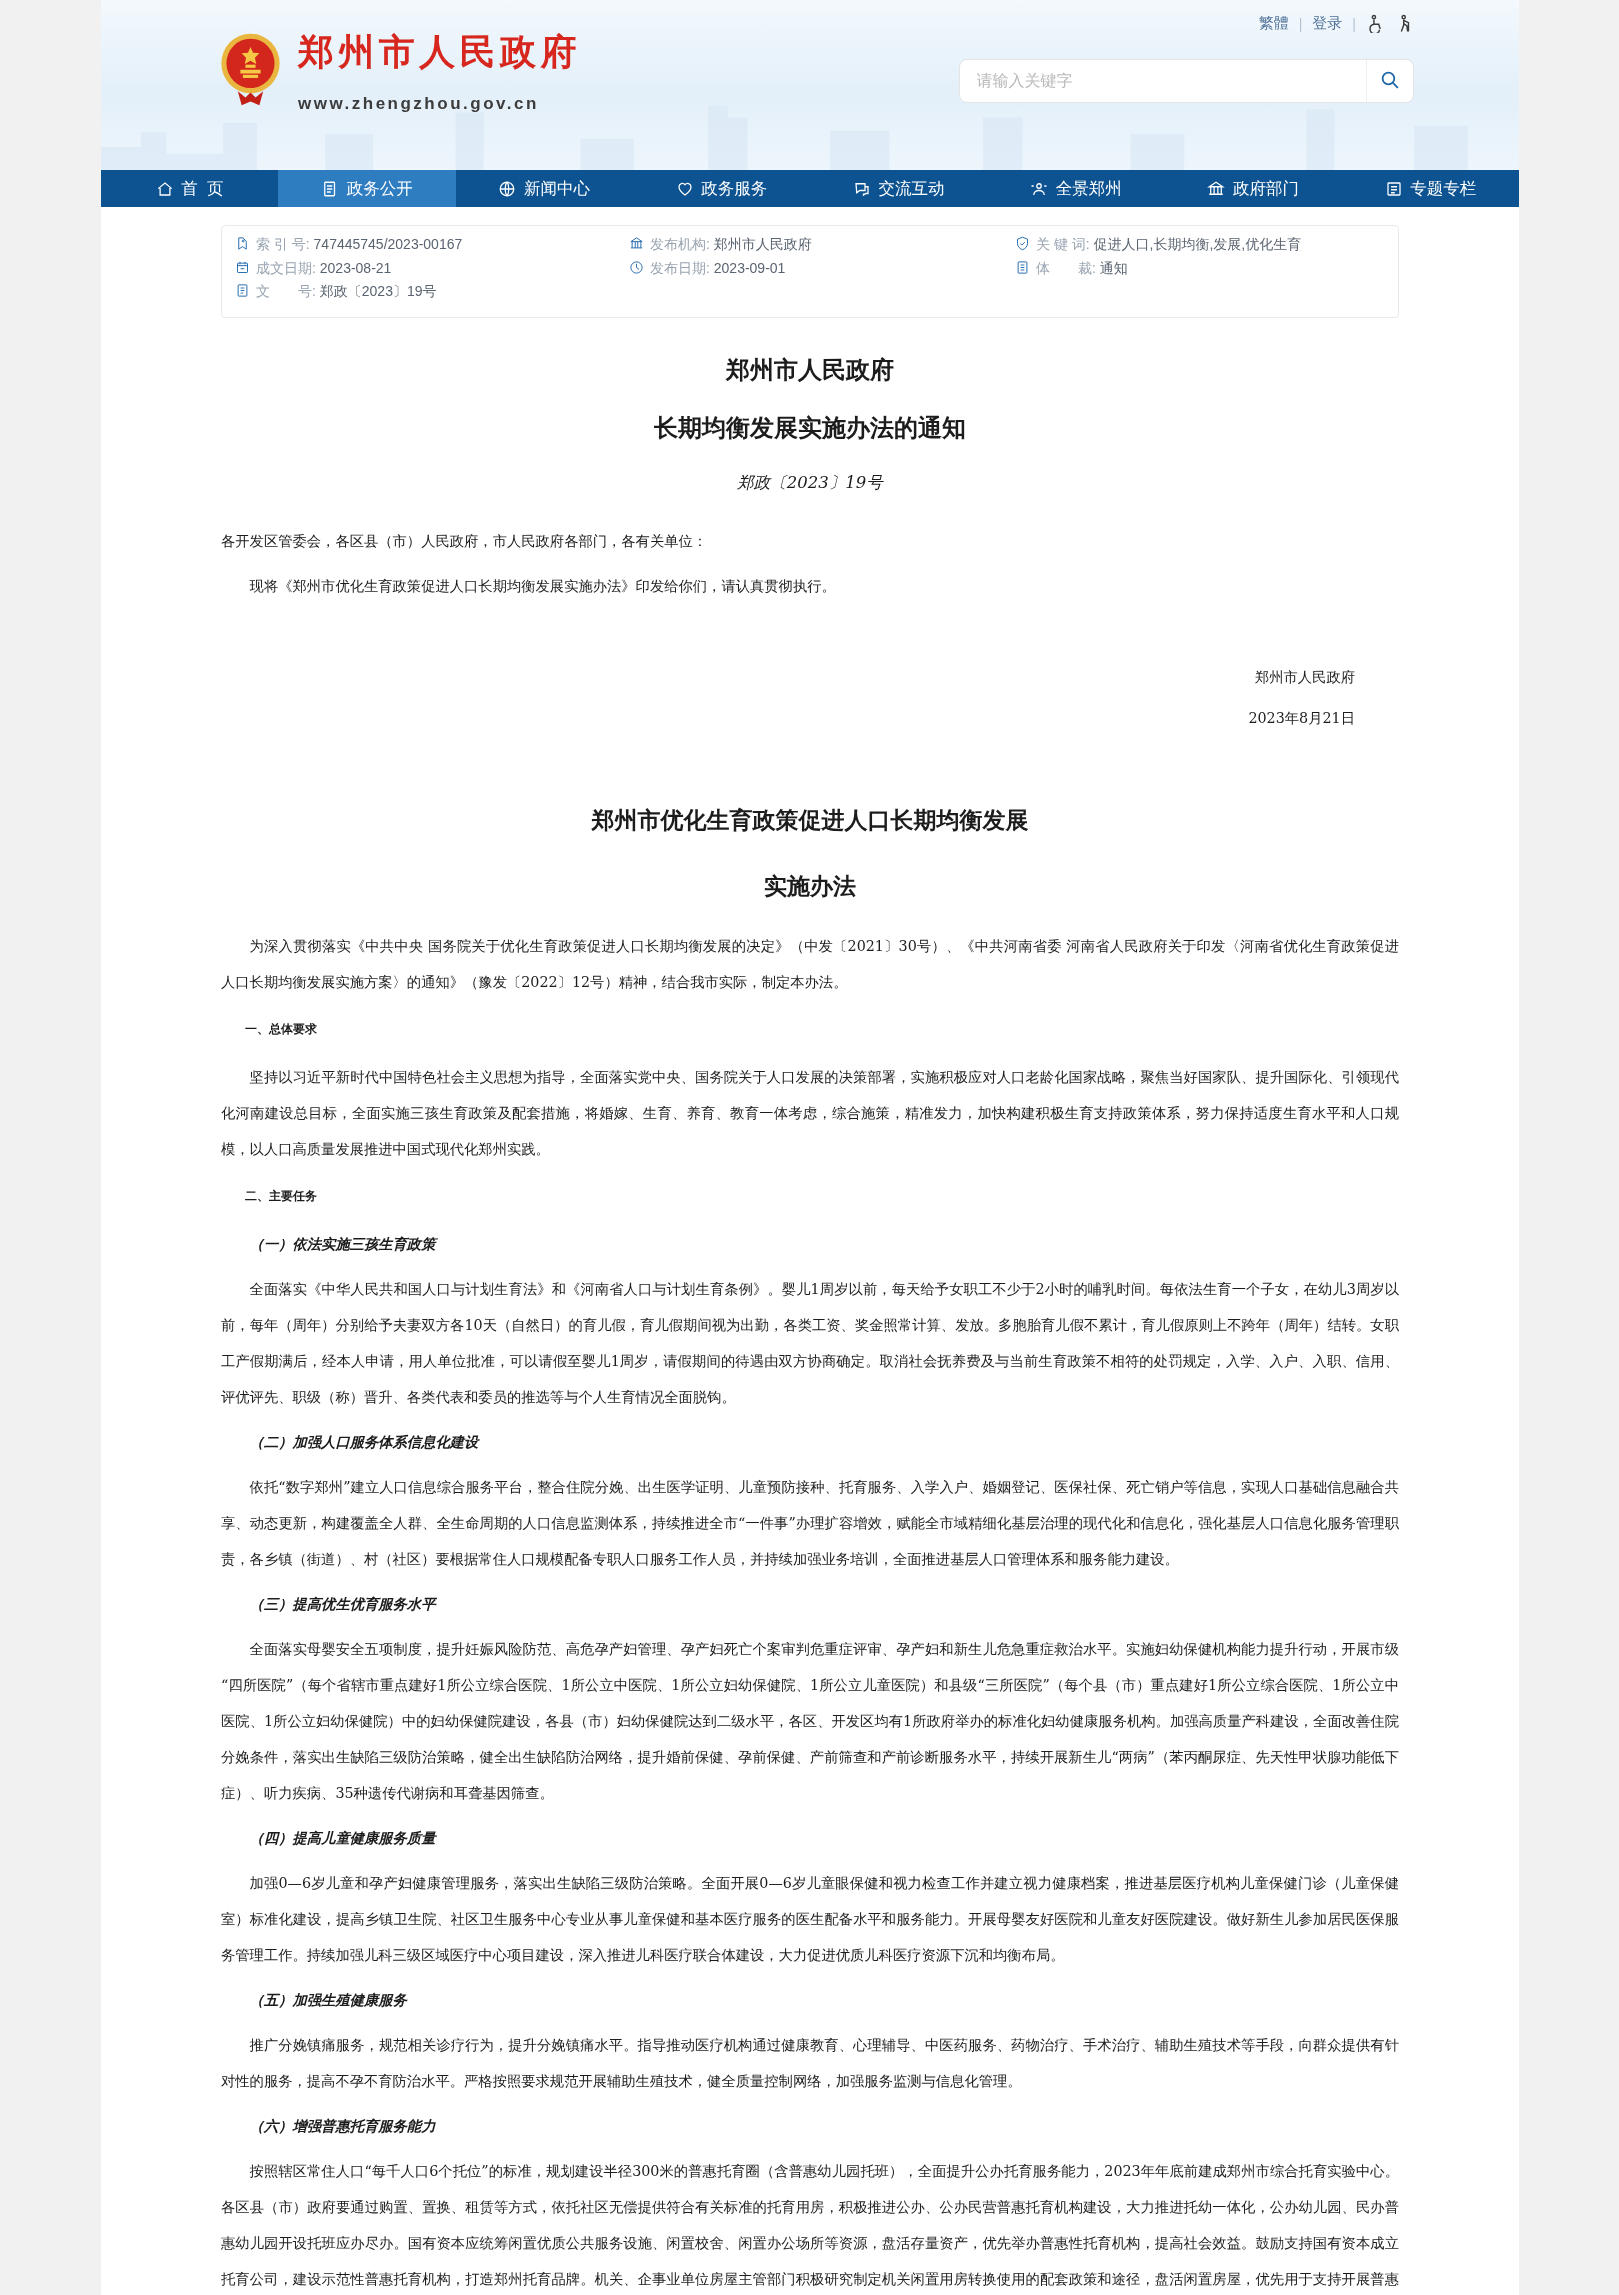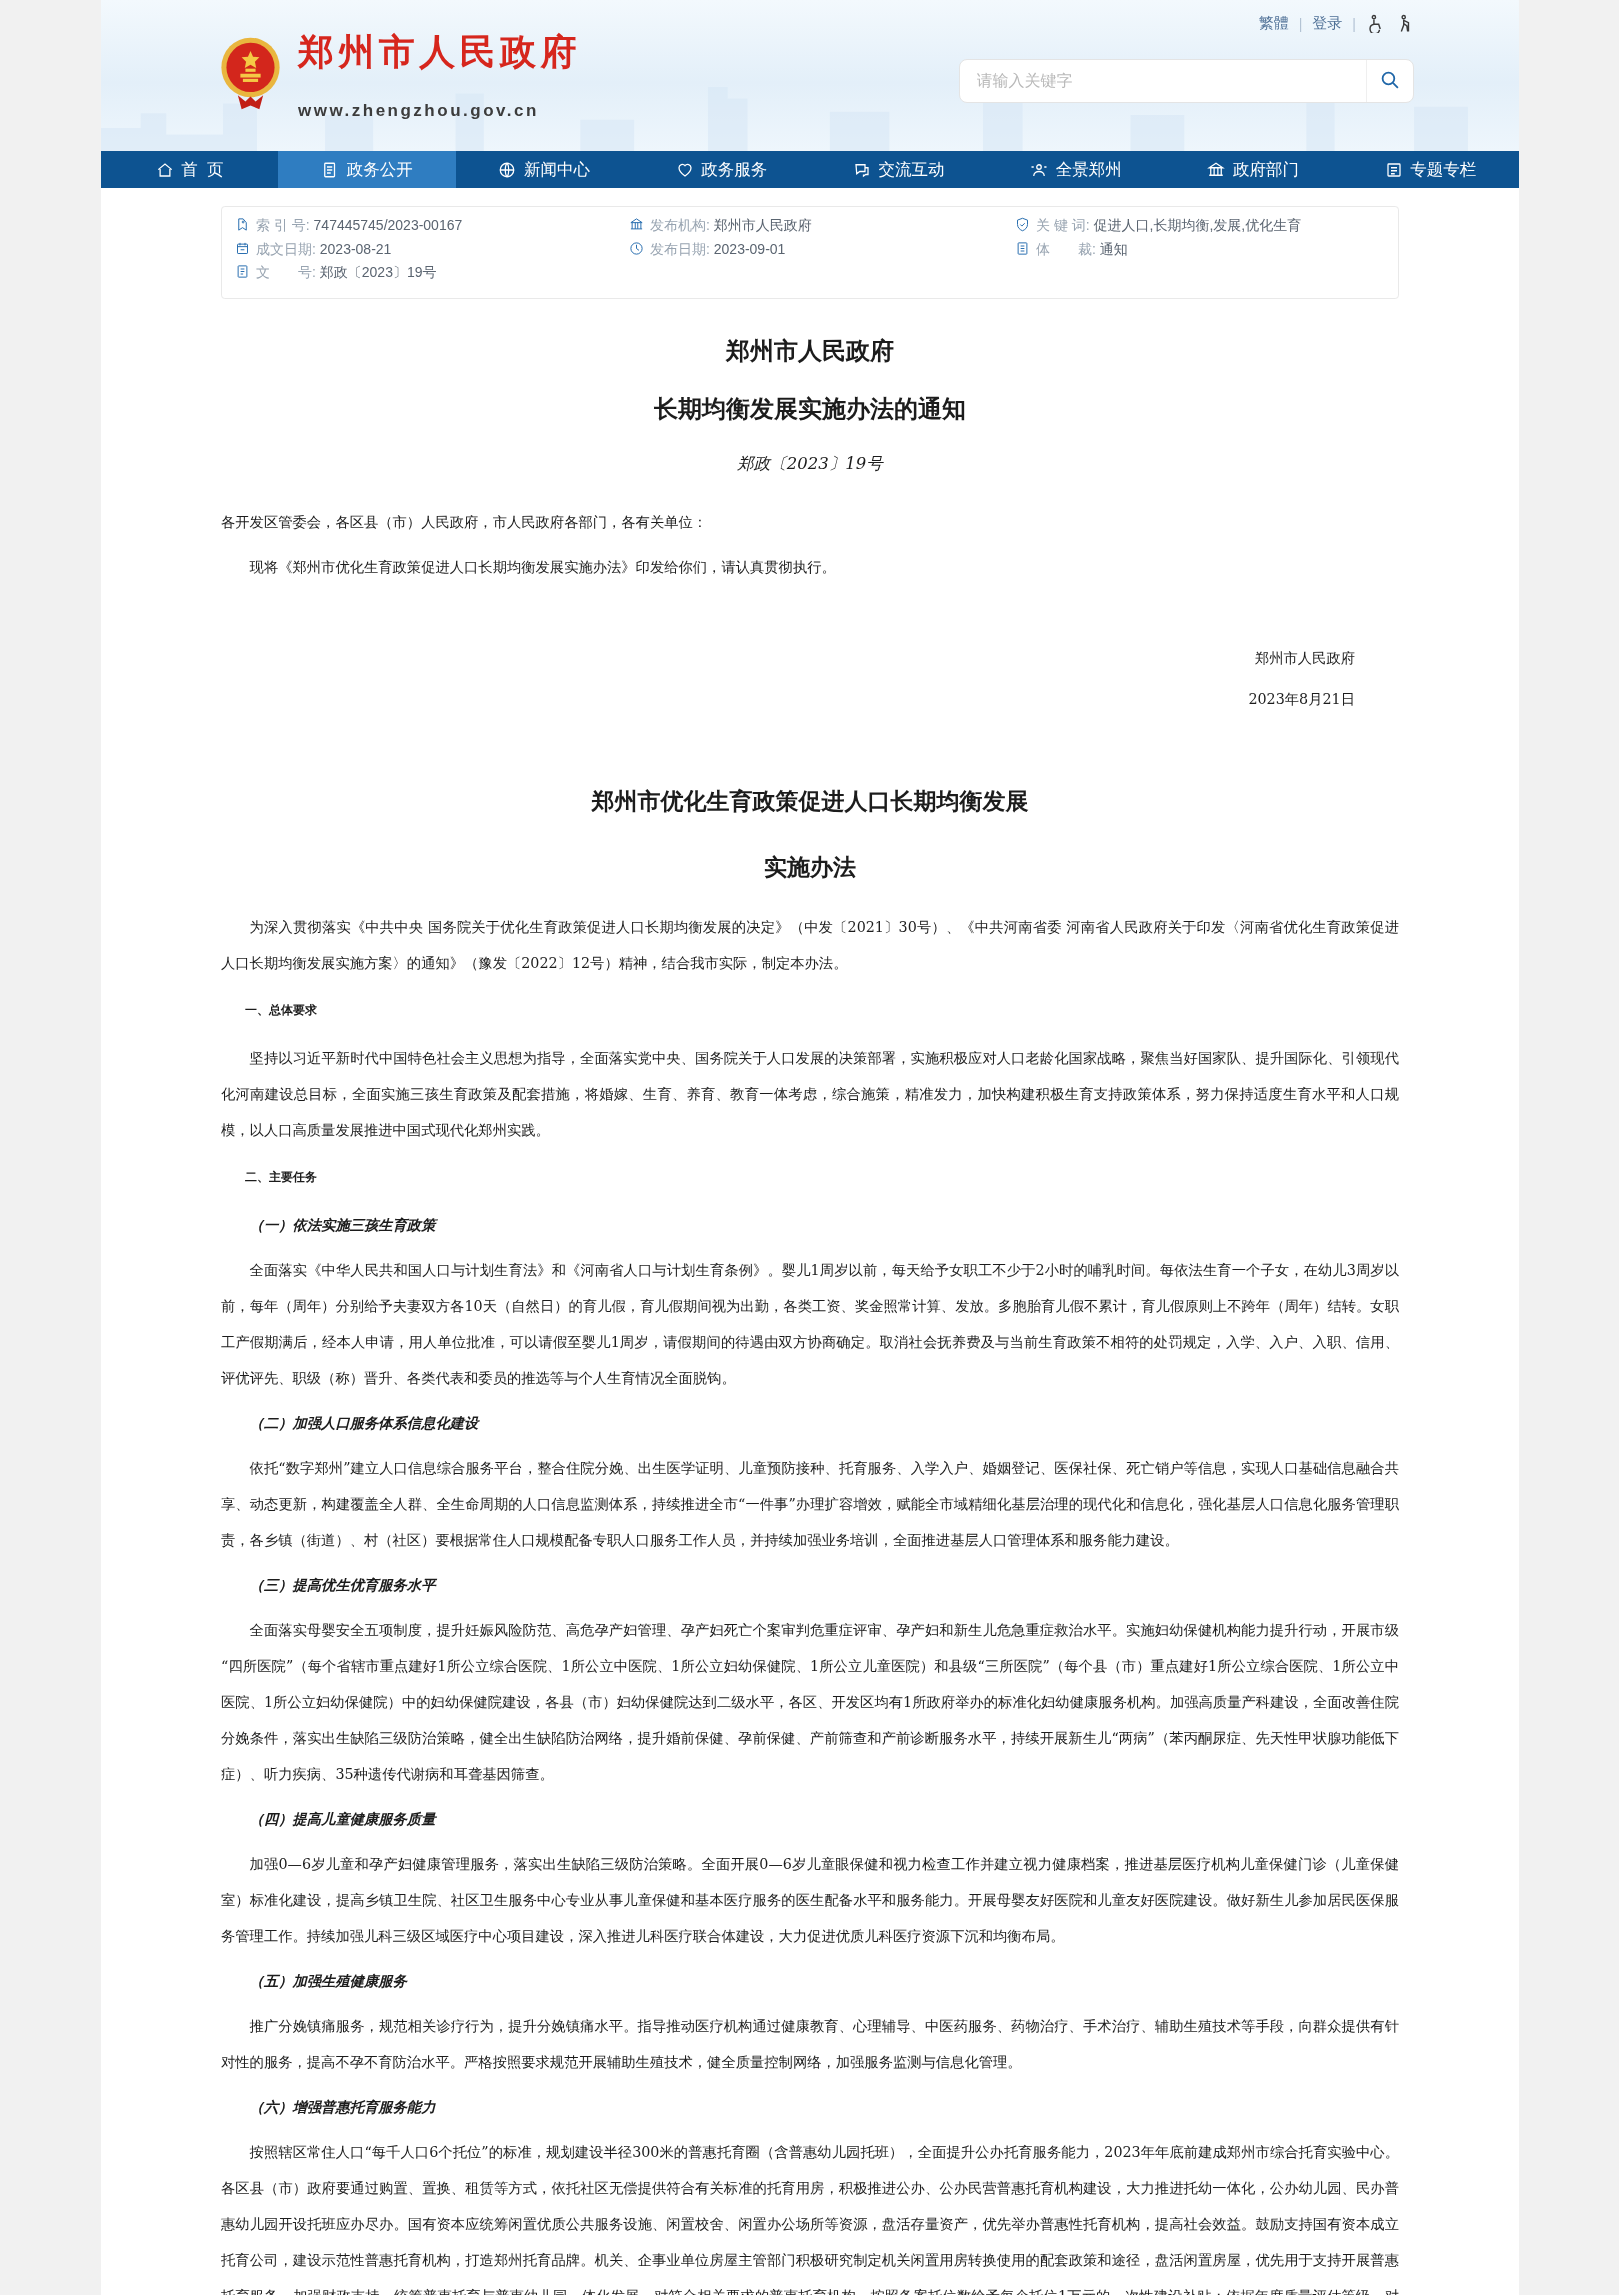--- a/index.html
+++ b/index.html
@@ -1,31 +1,31 @@
 <!DOCTYPE html>
 <html lang="zh" style="font-size:10px"><head>
 <meta charset="utf-8">
 <style>
   *{box-sizing:border-box;margin:0;padding:0}
   html,body{font-family:"Liberation Sans",sans-serif;}
   body{background:#f1f1f1;width:1620px;margin:0 auto;}
   .site{width:1418px;margin:0 auto;background:#fff;}
 
   
-  .site-header{height:151px;position:relative;background:linear-gradient(180deg,#f3f9fd 0%,#e3eff9 55%,#eef6fc 100%);overflow:hidden;}
+  .site-header{height:170px;position:relative;background:linear-gradient(180deg,#f3f9fd 0%,#e3eff9 55%,#eef6fc 100%);overflow:hidden;}
   .skyline{position:absolute;bottom:0;left:0;width:100%;height:82px;opacity:.55}
   .topbar{position:absolute;top:14px;right:105px;display:flex;align-items:center;gap:10px;font-size:15px;color:#4f7096;z-index:3}
   .topbar a{color:#4f7096;text-decoration:none;cursor:pointer}
   .tb-div{color:#b3c3d4;font-size:14px}
   .tb-icon{display:inline-flex;cursor:pointer}
   .tb-icon svg{width:19px;height:19px;color:#3a3a3a}
   .brand{position:absolute;left:117px;top:28px;display:flex;align-items:center;gap:15px;z-index:3}
   .emblem svg{width:65px;height:76px;display:block}
   .site-name{font-family:"DejaVu Serif",serif;font-weight:bold;font-size:36px;color:#d6261d;letter-spacing:4.4px;}
-  .site-url{margin-top:24px;font-size:17px;color:#3c3c3c;letter-spacing:2.5px;font-weight:bold;}
+  .site-url{margin-top:17px;font-size:17px;color:#3c3c3c;letter-spacing:2.5px;font-weight:bold;}
   .search{position:absolute;top:59px;right:105px;width:455px;height:44px;background:#fff;border:0.6px solid #e4e4e4;border-radius:8px;display:flex;z-index:3}
   .search input{flex:1;border:none;outline:none;padding:0 16.5px;font-size:16px;color:#333;background:transparent}
   .search input::placeholder{color:#b9b9b9}
   .search-btn{width:47px;border:none;background:transparent;border-left:0.6px solid #efefef;display:flex;align-items:center;justify-content:center;cursor:pointer}
   .search-btn svg{width:21.6px;height:21.6px;color:#1f66a8}
 
   
   .navbar{height:37px;background:#0d5391;display:flex;}
   .nav-item{flex:1;display:flex;align-items:center;justify-content:center;gap:7.6px;color:#fff;font-size:16.5px;cursor:pointer;white-space:pre}
   .nav-item.active{background:#2f7dc1}

